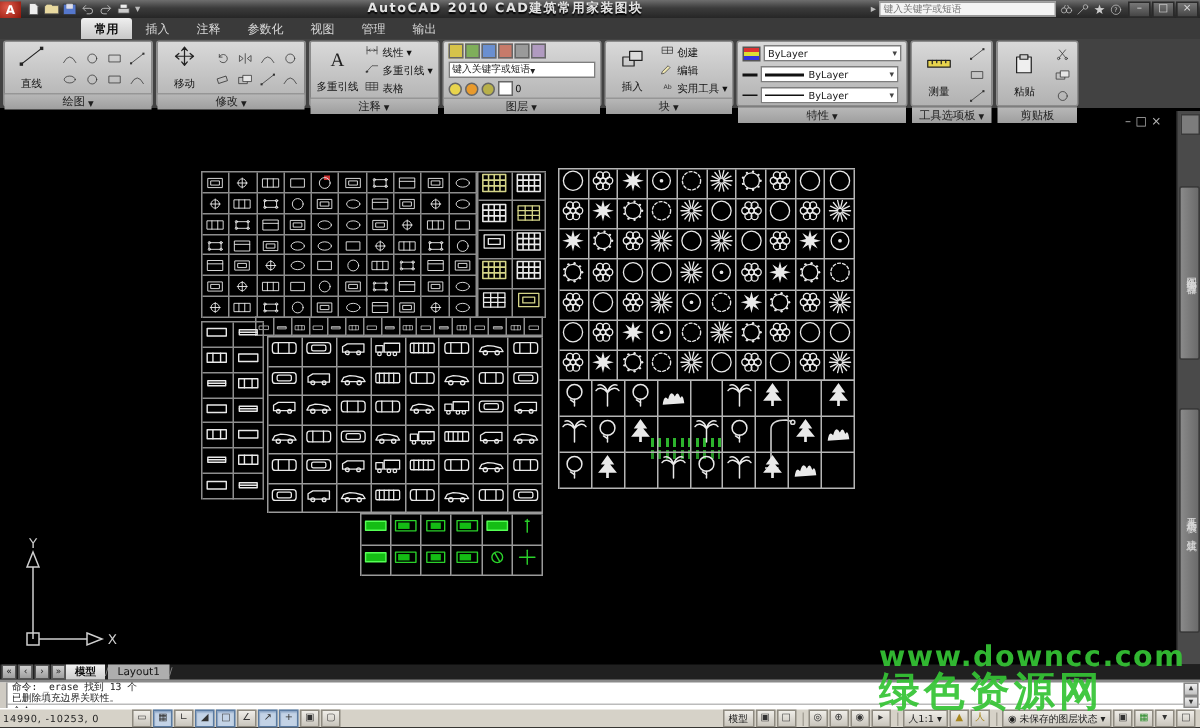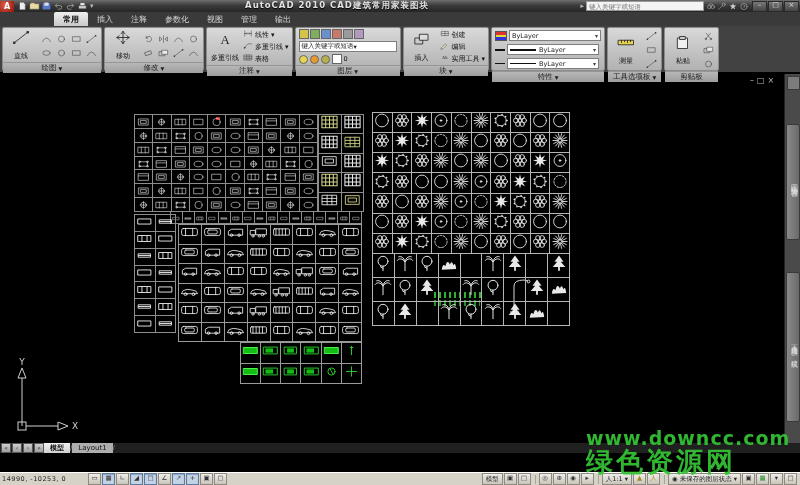--- a/index.html
+++ b/index.html
@@ -2471,20 +2471,30 @@
       <div class="navbtn">«</div>
       <div class="navbtn">‹</div>
       <div class="navbtn">›</div>
       <div class="navbtn">»</div>
       <div class="sheettab active">模型</div>
       <span class="slash">/</span>
       <div class="sheettab inactive">Layout1</div>
       <span class="slash">/</span>
     </div>
 
+<div id="cmd">
+  <div id="cmd-left"></div>
+  <div class="cmdline">命令: _erase 找到 13 个</div>
+  <div class="cmdline">已删除填充边界关联性。</div>
+  <div class="cmdline" id="cmd-prompt">命令:</div>
+  <div id="cmd-scroll">
+    <div class="scrbtn">▲</div>
+    <div class="scrbtn">▼</div>
+  </div>
+</div>
 
 <div id="status">
   <div id="coords">14990, -10253, 0</div>
   <div id="st-toggles" style="display:flex;">
         <div class="stbtn">▭</div>
         <div class="stbtn on">▦</div>
         <div class="stbtn">∟</div>
         <div class="stbtn on">◢</div>
         <div class="stbtn on">□</div>
         <div class="stbtn">∠</div>

